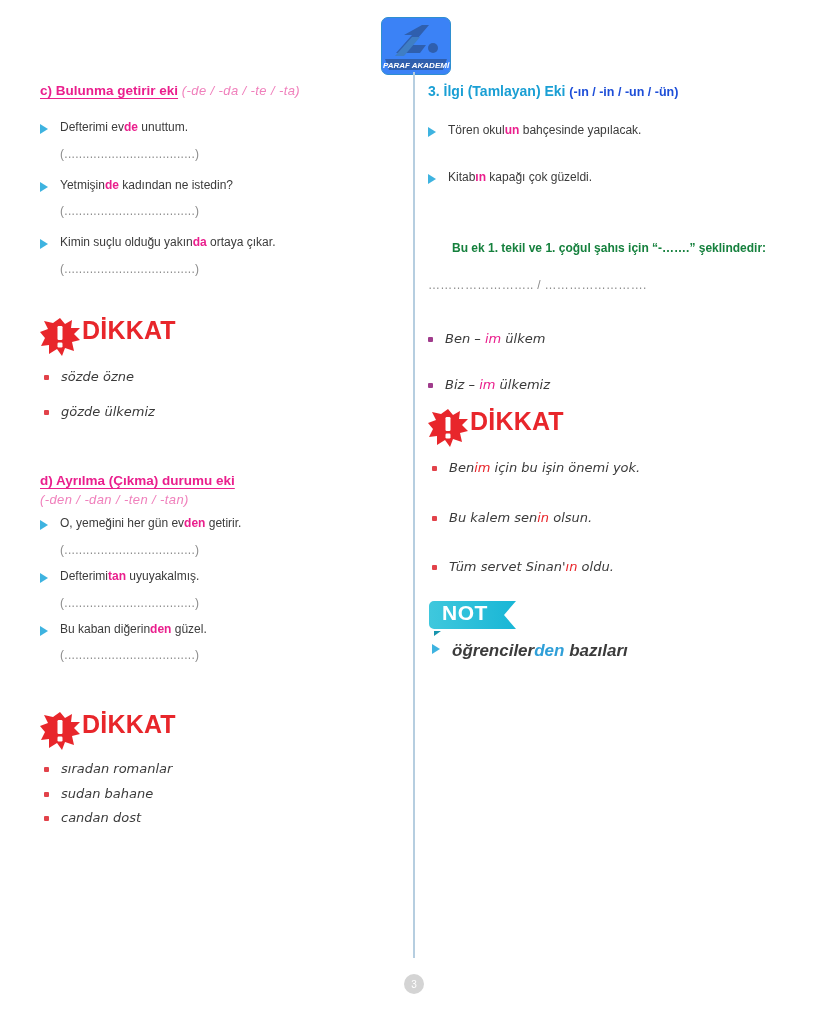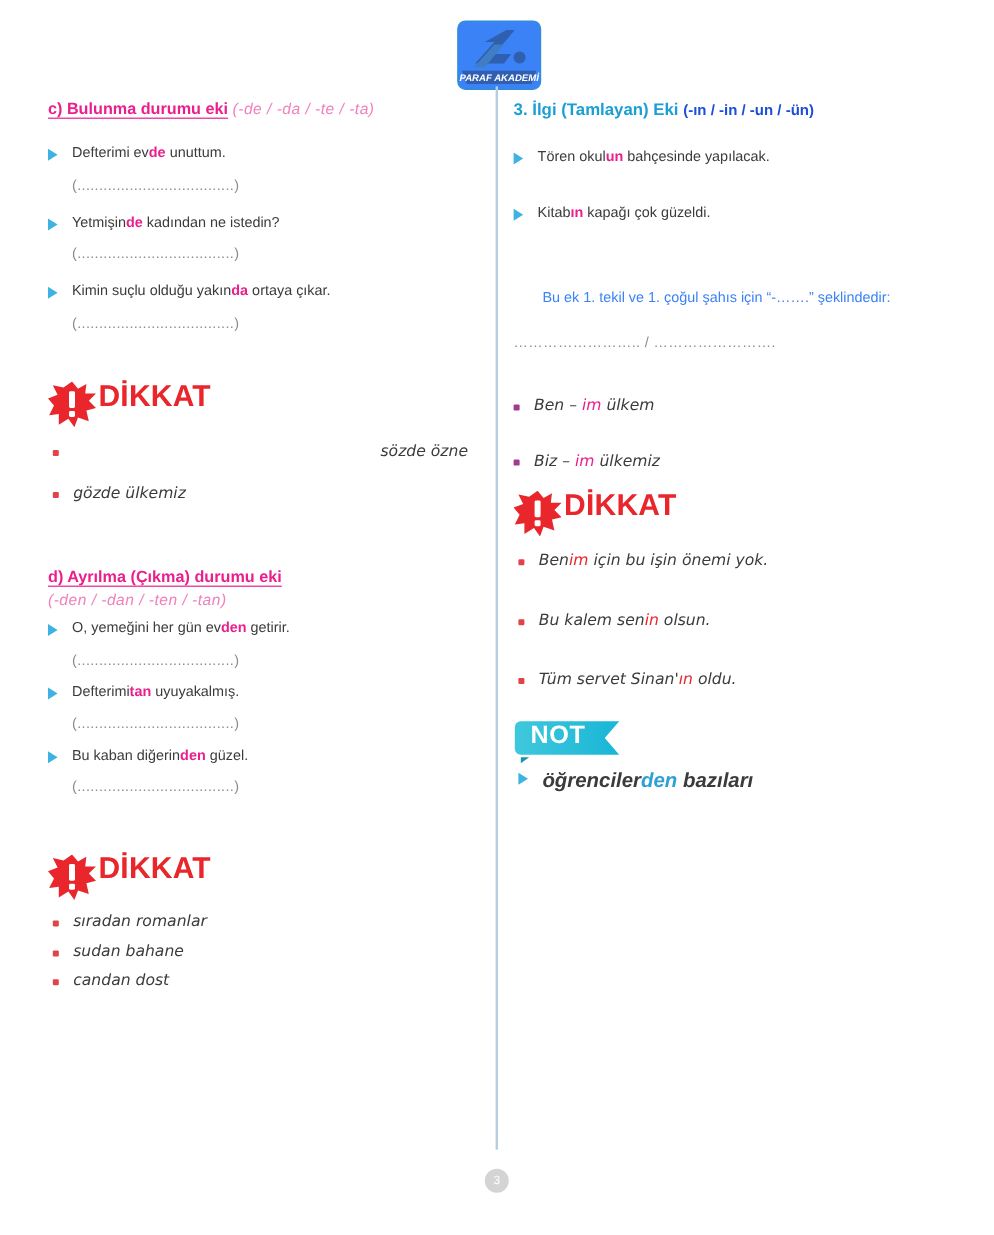--- a/index.html
+++ b/index.html
@@ -159,22 +159,22 @@
     color: #3b3b3b;
     font-style: italic;
     font-family: "DejaVu Sans", sans-serif;
     line-height: 1.35;
   }
   .hand-text .hl-purple { color: #ea1f8d; }
 
   
   .stmt {
     font-size: 12px;
-    font-weight: normal;
-    color: #3b82f6;
+    font-weight: bold;
+    color: #15803d;
     margin: 0;
     padding-left: 24px;
   }
   .stmt-dots {
     font-size: 12px;
     color: #8c8c8c;
     letter-spacing: .3px;
     margin: 0;
   }
 
@@ -224,21 +224,21 @@
   </div>
 
   <div class="divider"></div>
 
   <div class="col col-left">
 
     <div style="height:82px"></div>
 
     <div>
       <p class="sec-head">
-        <span class="underlined">c) Bulunma durumu eki</span><span> </span><span class="suffixes">(-de / -da / -te / -ta)</span>
+        <span class="underlined">c) Bulunma getirir eki</span><span> </span><span class="suffixes">(-de / -da / -te / -ta)</span>
       </p>
     </div>
 
     <div style="height:20px"></div>
 
     <div>
       <div class="arrow-row">
         <span class="arrow-icon"></span>
         <span class="arrow-text"><span>Defterimi ev</span><span class="hl-pink">de</span><span> unuttum.</span></span>
       </div>
@@ -271,21 +271,21 @@
       <svg class="dikkat-burst" viewBox="0 0 40 38">
         <path d="M20 0 L25 6 L32 2 L31 10 L40 10 L34 16 L40 22 L32 24 L34 33 L25 30 L22 38 L17 31 L9 36 L9 27 L1 28 L5 20 L0 14 L8 11 L4 3 L13 5 Z" fill="#e8262b"></path>
         <rect x="17.5" y="8" width="5" height="14" rx="1.2" fill="#ffffff"></rect>
         <rect x="17.5" y="24.5" width="5" height="5" rx="1.2" fill="#ffffff"></rect>
       </svg>
       <span class="dikkat-word">DİKKAT</span>
     </div>
 
     <div style="height:12px"></div>
 
-    <div class="dot-row" style="margin-left:4px;justify-content:space-between;">
+    <div class="dot-row" style="margin-left:4px;">
       <span class="dot-red"></span>
       <span class="hand-text">sözde özne</span>
     </div>
     <div style="height:17px"></div>
     <div class="dot-row" style="margin-left:4px;">
       <span class="dot-red"></span>
       <span class="hand-text">gözde ülkemiz</span>
     </div>
 
     <div style="height:52px"></div>

